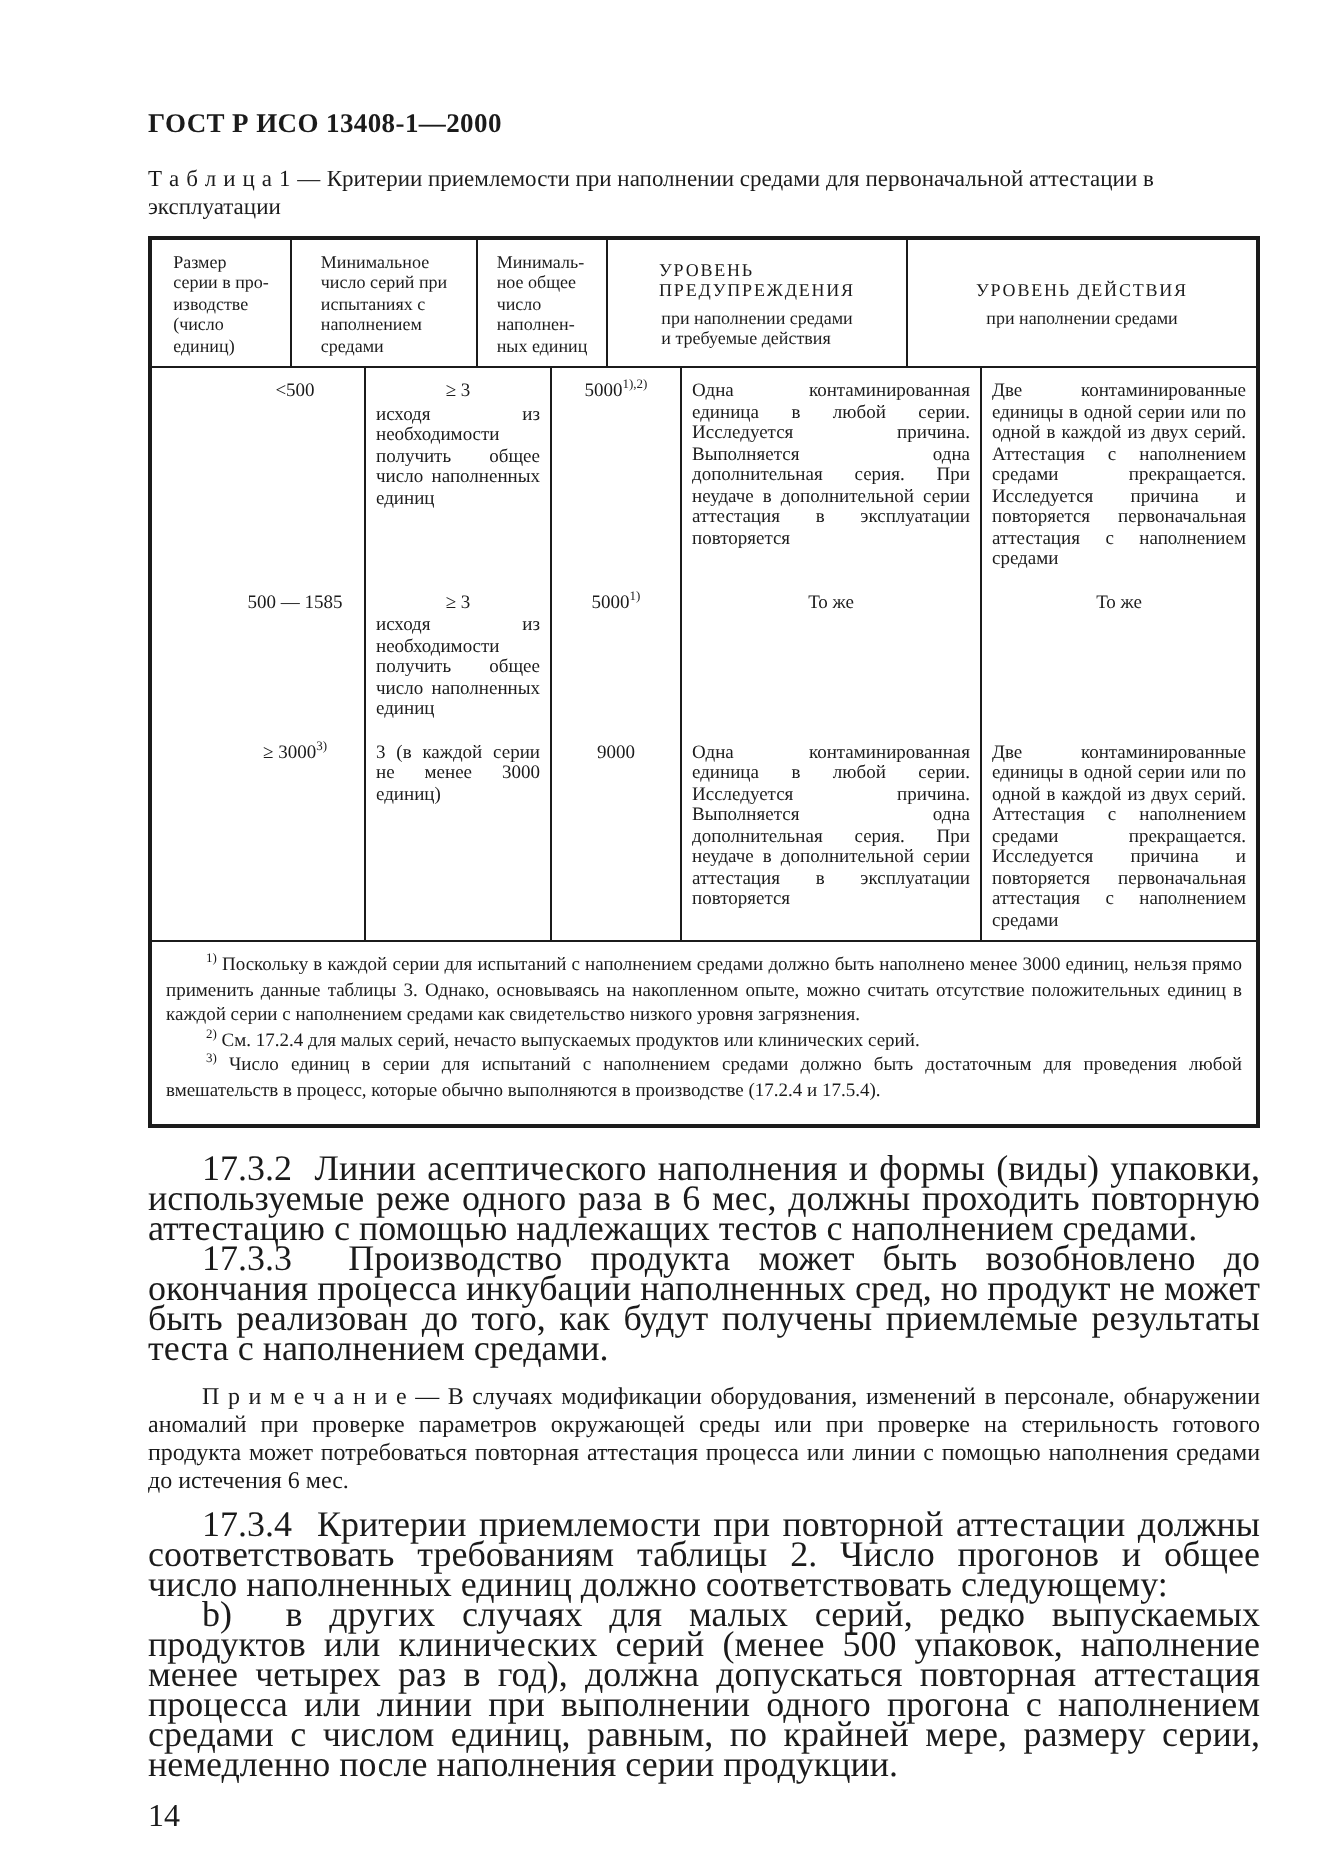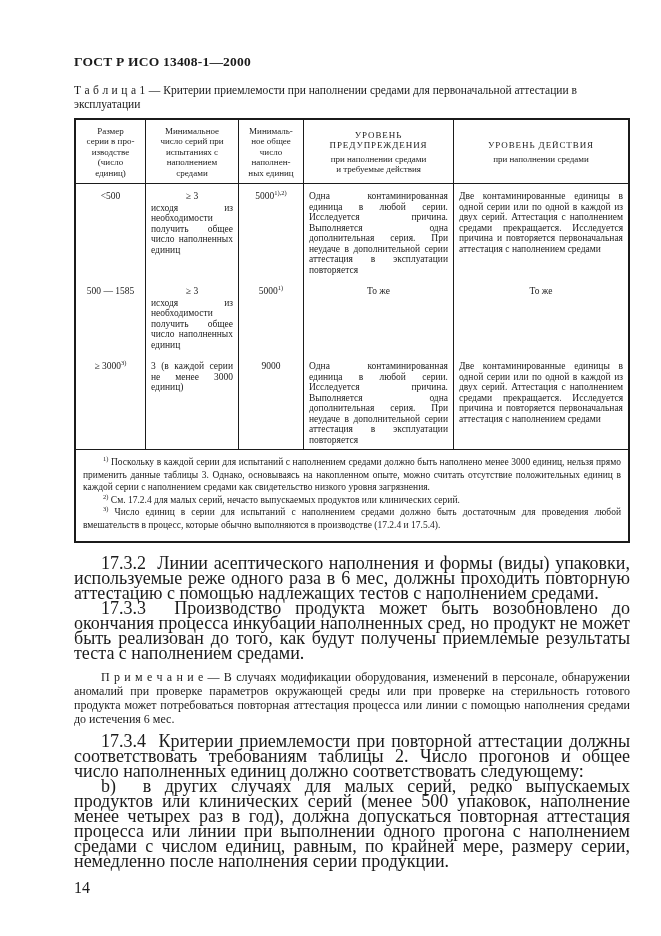--- a/index.html
+++ b/index.html
@@ -31,32 +31,32 @@
 
   .thead {
     display:grid;
     grid-template-columns:70px 93px 65px 150px 1fr;
     border-bottom:1.5px solid #1b1b1b;
   }
   .hcell {
     border-right:1.5px solid #1b1b1b;
     padding:5px 3px 4px;
     min-height:54px;
-    text-align:center;
     font-size:9px; line-height:10.5px;
     display:flex; flex-direction:column; justify-content:flex-start; align-items:center;
   }
   .hcell.mid { justify-content:center; }
   .hcell:last-child { border-right:none; }
   .hcell span { white-space:pre-line; display:block; }
   .h-em { font-weight:normal; letter-spacing:0.9px; margin-bottom:3px; }
 
   .tbody {
     display:grid;
     grid-template-columns:70px 93px 65px 150px 1fr;
+    padding-left:37px;
   }
   .bcell {
     border-right:1.5px solid #1b1b1b;
     padding:7px 5px 4px;
     font-size:9.5px; line-height:10.5px;
     box-sizing:border-box;
     hyphens:auto;
   }
   .bcell.c5 { border-right:none; }
   .r0 { min-height:92px; }

